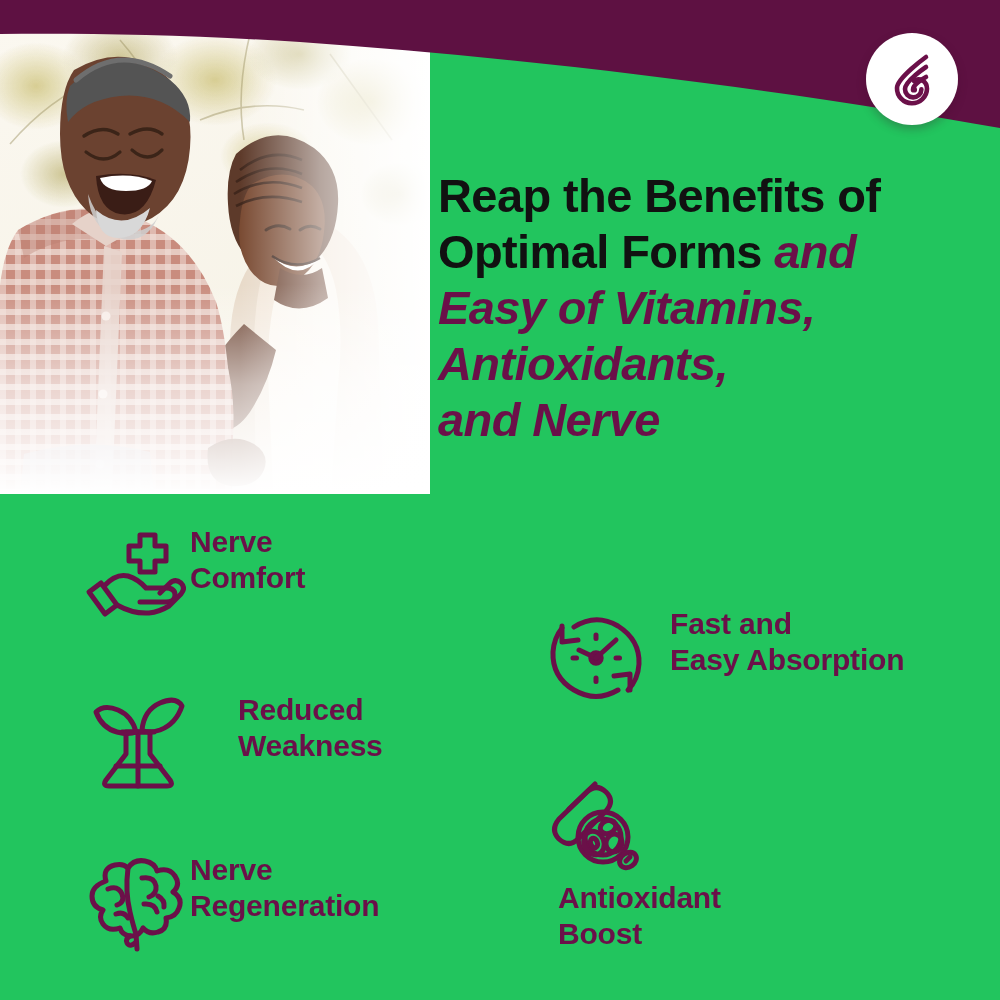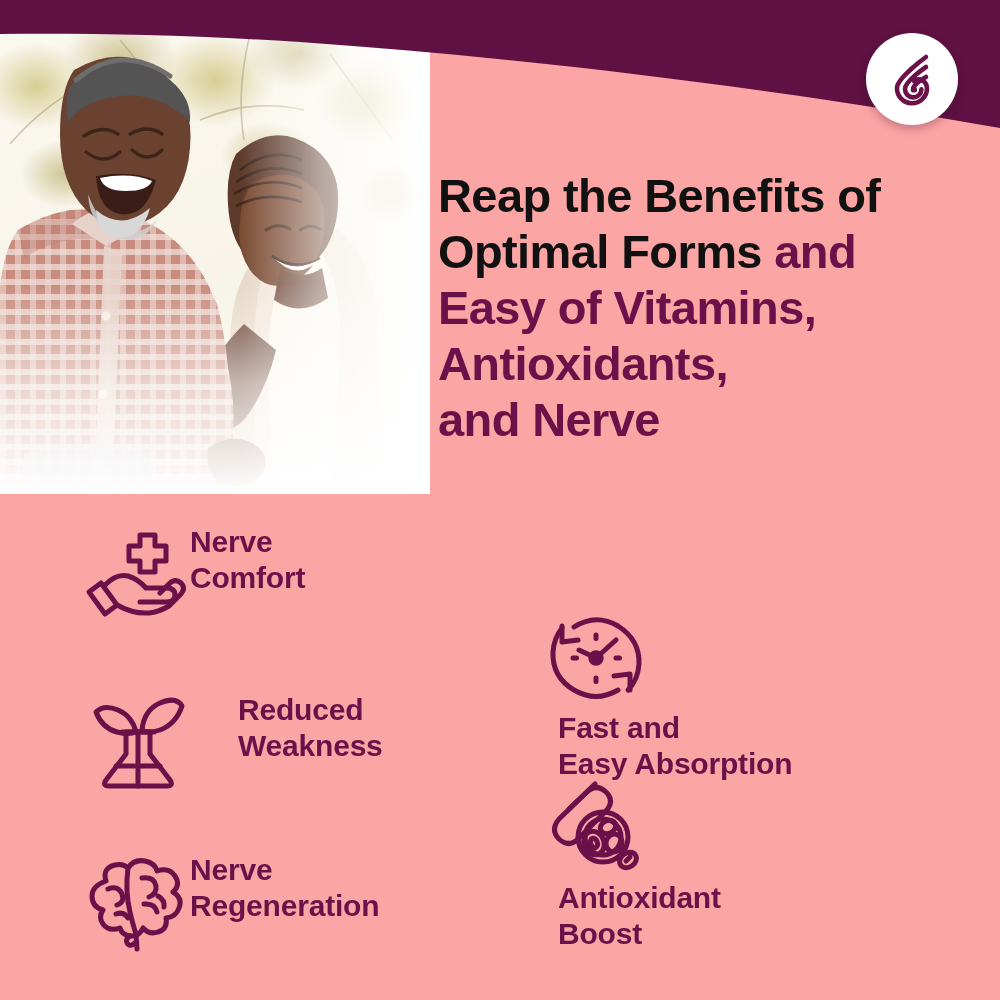--- a/index.html
+++ b/index.html
@@ -10,21 +10,21 @@
     height: 1000px;
     background: #ffffff;
     font-family: "Liberation Sans", sans-serif;
     overflow: hidden;
   }
 
   #page {
     position: relative;
     width: 1000px;
     height: 1000px;
-    background: #fca5a5;
+    background: #22c55e;
     overflow: hidden;
   }
 
   
   #header-band {
     position: absolute;
     left: 0; top: 0;
     width: 1000px;
     height: 190px;
     z-index: 2;
@@ -82,21 +82,21 @@
     left: 438px;
     top: 168px;
     width: 540px;
     z-index: 4;
     font-size: 47px;
     line-height: 1.19;
     font-weight: bold;
     letter-spacing: -0.6px;
     color: #111111;
   }
-  #headline .hl-accent { color: #6B1049; }
+  #headline .hl-accent { color: #6B1049; font-style: italic; }
 
   
   .benefit {
     position: absolute;
     display: flex;
     z-index: 4;
   }
   .benefit .b-icon {
     flex: 0 0 auto;
     width: 112px;
@@ -111,21 +111,21 @@
     line-height: 1.2;
     font-weight: bold;
     color: #6B1049;
     letter-spacing: -0.2px;
     white-space: pre-line;
   }
 
   #benefit-0 { left: 78px;  top: 524px; }
   #benefit-1 { left: 82px;  top: 692px; gap: 44px; }
   #benefit-2 { left: 78px;  top: 852px; }
-  #benefit-3 { left: 540px; top: 606px; flex-direction: column; }
+  #benefit-3 { left: 540px; top: 606px; }
   #benefit-4 { left: 540px; top: 776px; flex-direction: column; }
 
   #benefit-3 .b-label, #benefit-4 .b-label { margin-left: 18px; }
 </style>
 </head>
 <body>
 
 <div id="page">
 
   <div id="photo">

